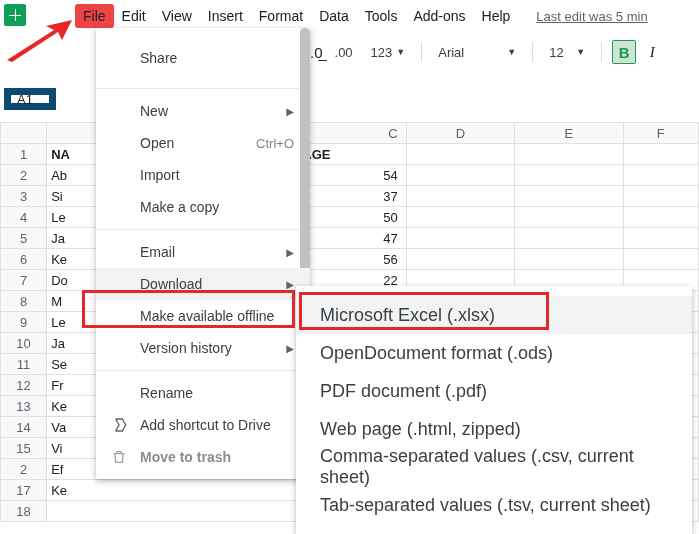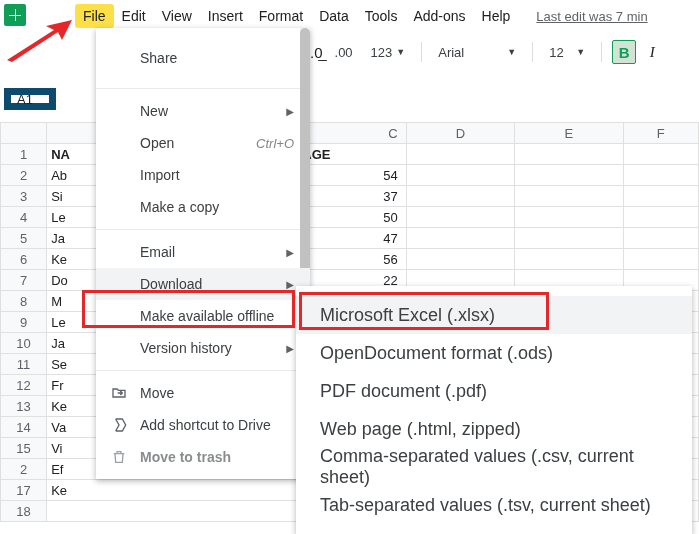--- a/index.html
+++ b/index.html
@@ -6,21 +6,21 @@
   body { font-family: Arial, sans-serif; font-size: 13px; color: #202124; background: #fff; overflow: hidden; width: 699px; height: 534px; position: relative; }
   
   .logo { position: absolute; top: 4px; left: 4px; width: 22px; height: 22px; background: #0f9d58; border-radius: 2px; display: flex; align-items: center; justify-content: center; }
   .logo-inner { width: 12px; height: 12px; background: #fff; display: grid; grid-template-columns: 1fr 1fr; grid-template-rows: 1fr 1fr; gap: 1px; }
   .logo-inner div { background: #0f9d58; }
   
   .arrow-annotation { position: absolute; top: 20px; left: 2px; z-index: 50; }
   
   .menubar { position: absolute; top: 4px; left: 75px; display: flex; align-items: center; height: 24px; }
   .menubar-item { padding: 4px 8px; font-size: 14px; color: #202124; cursor: pointer; border-radius: 3px; }
-  .menubar-item.active { background: #fde047; }
+  .menubar-item.active { background: #ef4444; }
   .last-edit { font-size: 13px; color: #5f6368; text-decoration: underline; margin-left: 18px; }
   
   .toolbar { position: absolute; top: 38px; left: 310px; display: flex; align-items: center; height: 28px; gap: 6px; }
   .toolbar-item { display: flex; align-items: center; padding: 3px 6px; font-size: 13px; color: #3c4043; gap: 2px; }
   .divider { width: 1px; height: 20px; background: #dadce0; margin: 0 4px; }
   .bold-btn { width: 24px; height: 24px; background: #d2e3d4; border: 1px solid #0f9d58; display: flex; align-items: center; justify-content: center; font-weight: bold; font-size: 15px; color: #0f9d58; border-radius: 2px; }
   .italic-btn { width: 20px; height: 24px; display: flex; align-items: center; justify-content: center; font-style: italic; font-size: 15px; font-family: 'Times New Roman', serif; }
   
   .cell-ref { position: absolute; top: 88px; left: 4px; width: 52px; height: 22px; border: 7px solid #0c4a6e; display: flex; align-items: center; padding: 0 6px; font-size: 13px; background: #fff; }
   
@@ -36,21 +36,21 @@
   .sheet .col-d { width: 108px; }
   .sheet .col-e { width: 108px; }
   .sheet .col-f { width: 75px; }
   .sheet .hdr-cell { font-weight: bold; text-align: left; padding-left: 4px; }
   
   .dropdown { position: absolute; top: 28px; left: 96px; width: 214px; background: #fff; box-shadow: 0 2px 6px rgba(0,0,0,0.3); z-index: 100; padding: 6px 0; max-height: 478px; overflow: hidden; }
   .dropdown::-webkit-scrollbar { width: 10px; }
   .dd-item { display: flex; align-items: center; padding: 0 16px 0 44px; height: 32px; font-size: 14px; color: #3c4043; cursor: pointer; position: relative; }
   .dd-item.tall { height: 48px; }
   .dd-sep { height: 1px; background: #e8eaed; margin: 6px 0; }
-  .dd-hint { margin-left: auto; color: #80868b; font-size: 13px; font-style: italic; }
+  .dd-hint { margin-left: auto; color: #80868b; font-size: 13px; }
   .dd-arrow { margin-left: auto; color: #5f6368; font-size: 10px; }
   .dd-icon { position: absolute; left: 14px; width: 18px; height: 18px; display: flex; align-items: center; justify-content: center; color: #5f6368; }
   .dd-scrollbar { position: absolute; right: 0; top: 0; width: 10px; height: 100%; background: #f1f1f1; }
   .dd-scrollthumb { position: absolute; right: 0; top: 0; width: 10px; height: 62%; background: #c1c1c1; border-radius: 5px; }
   
   .submenu { position: absolute; top: 286px; left: 296px; width: 396px; background: #fff; box-shadow: 0 2px 6px rgba(0,0,0,0.3); z-index: 101; padding: 10px 0; }
   .sm-item { display: flex; align-items: center; padding: 0 24px; height: 38px; font-size: 18px; color: #3c4043; cursor: pointer; }
   .sm-item.hover { background: #f1f3f4; }
   
   .highlight-download { position: absolute; top: 290px; left: 82px; width: 213px; height: 38px; border: 3px solid #e6272a; z-index: 200; pointer-events: none; }
@@ -75,21 +75,21 @@
 <div class="menubar">
   <span class="menubar-item active">File</span>
   <span class="menubar-item">Edit</span>
   <span class="menubar-item">View</span>
   <span class="menubar-item">Insert</span>
   <span class="menubar-item">Format</span>
   <span class="menubar-item">Data</span>
   <span class="menubar-item">Tools</span>
   <span class="menubar-item">Add-ons</span>
   <span class="menubar-item">Help</span>
-  <span class="last-edit">Last edit was 7 min</span>
+  <span class="last-edit">Last edit was 5 min</span>
 </div>
 
 <div class="toolbar">
   <span style="font-size:15px;">.0̲</span>
   <div class="toolbar-item">.00</div>
   <div class="toolbar-item">
       <span>123</span>
       <span style="font-size:9px;margin-left:2px;">▼</span>
     </div>
   <div class="divider"></div>
@@ -292,29 +292,21 @@
   <div class="dd-item" style="background:#f1f3f4;">
       <span>Download</span>
       <span class="dd-arrow">▶</span>
     </div>
   <div class="dd-item">Make available offline</div>
   <div class="dd-item">
       <span>Version history</span>
       <span class="dd-arrow">▶</span>
     </div>
   <div class="dd-sep"></div>
-  <div class="dd-item">
-      <span class="dd-icon">
-        <svg width="16" height="16" viewBox="0 0 24 24" fill="none" stroke="#5f6368" stroke-width="2">
-          <path d="M3 6h6l2 2h10v10H3z"></path>
-          <path d="M10 12h6M14 9l3 3-3 3"></path>
-        </svg>
-      </span>
-      <span>Move</span>
-    </div>
+  <div class="dd-item">Rename</div>
   <div class="dd-item">
       <span class="dd-icon">
         <svg width="16" height="16" viewBox="0 0 24 24" fill="none" stroke="#5f6368" stroke-width="2">
           <path d="M7 3l5 9-5 9M7 3h10l5 9-5 9H7"></path>
         </svg>
       </span>
       <span>Add shortcut to Drive</span>
     </div>
   <div class="dd-item" style="opacity:0.6;font-weight:bold;">
       <span class="dd-icon">

